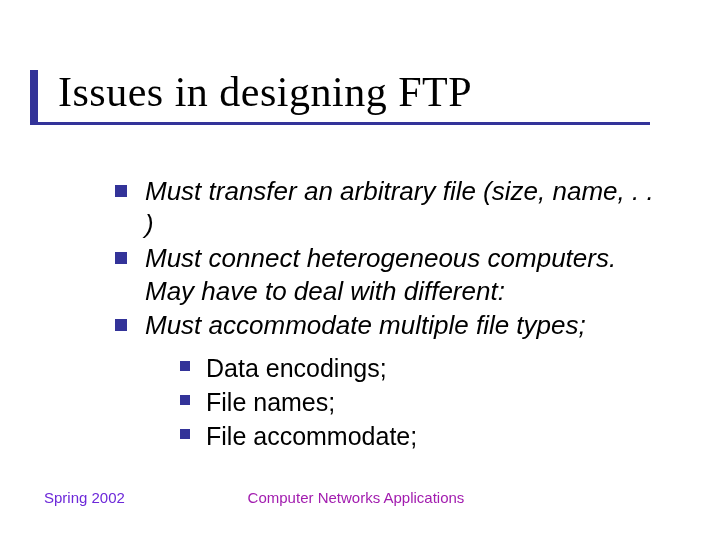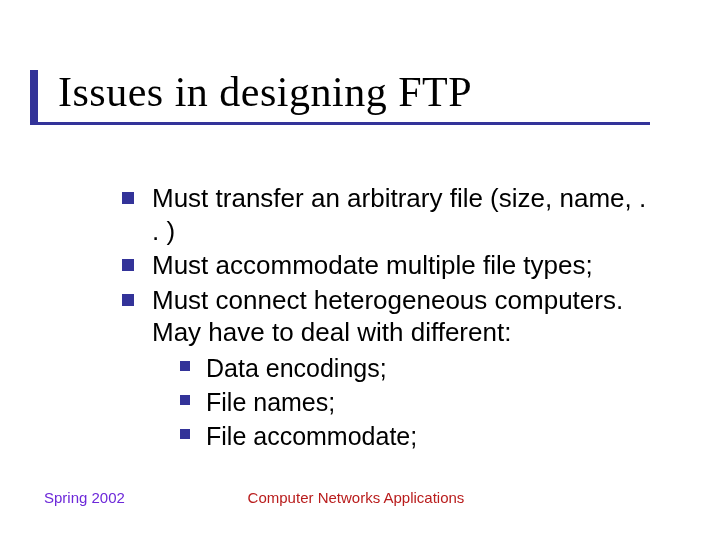--- a/index.html
+++ b/index.html
@@ -60,21 +60,22 @@
 
   .body-region {
     position: absolute;
     left: 110px;
     top: 170px;
     right: 40px;
   }
   .bullet-list {
     list-style: none;
     padding: 0;
-    margin: 12px;
+    margin: 5px;
+    font-style: italic;
   }
   .bullet-item {
     display: flex;
     align-items: flex-start;
     font-size: 26px;
     line-height: 1.25;
     margin-bottom: 2px;
   }
   .bullet-marker {
     flex: 0 0 auto;
@@ -116,21 +117,21 @@
     font-size: 15px;
     color: #6d28d9;
   }
   .footer-center {
     position: absolute;
     left: 0;
     right: 0;
     bottom: 34px;
     text-align: center;
     font-size: 15px;
-    color: #b91c1c;
+    color: #a21caf;
   }
 </style>
 </head>
 <body>
 
 <div class="slide">
 
   <div class="title-accent"></div>
 
   <div class="title-region">
@@ -141,25 +142,25 @@
   <div class="title-underline"></div>
 
   <div class="body-region">
     <ul class="bullet-list">
       <li class="bullet-item">
         <span class="bullet-marker"></span>
         <span class="bullet-text">Must transfer an arbitrary file (size, name, . . )</span>
       </li>
       <li class="bullet-item">
         <span class="bullet-marker"></span>
-        <span class="bullet-text">Must accommodate multiple file types;</span>
+        <span class="bullet-text">Must connect heterogeneous computers. May have to deal with different:</span>
       </li>
       <li class="bullet-item">
         <span class="bullet-marker"></span>
-        <span class="bullet-text">Must connect heterogeneous computers. May have to deal with different:</span>
+        <span class="bullet-text">Must accommodate multiple file types;</span>
       </li>
     </ul>
   </div>
 
   <div class="sub-region">
     <div class="sub-item">
       <span class="sub-marker"></span>
       <span>Data encodings;</span>
     </div>
     <div class="sub-item">

